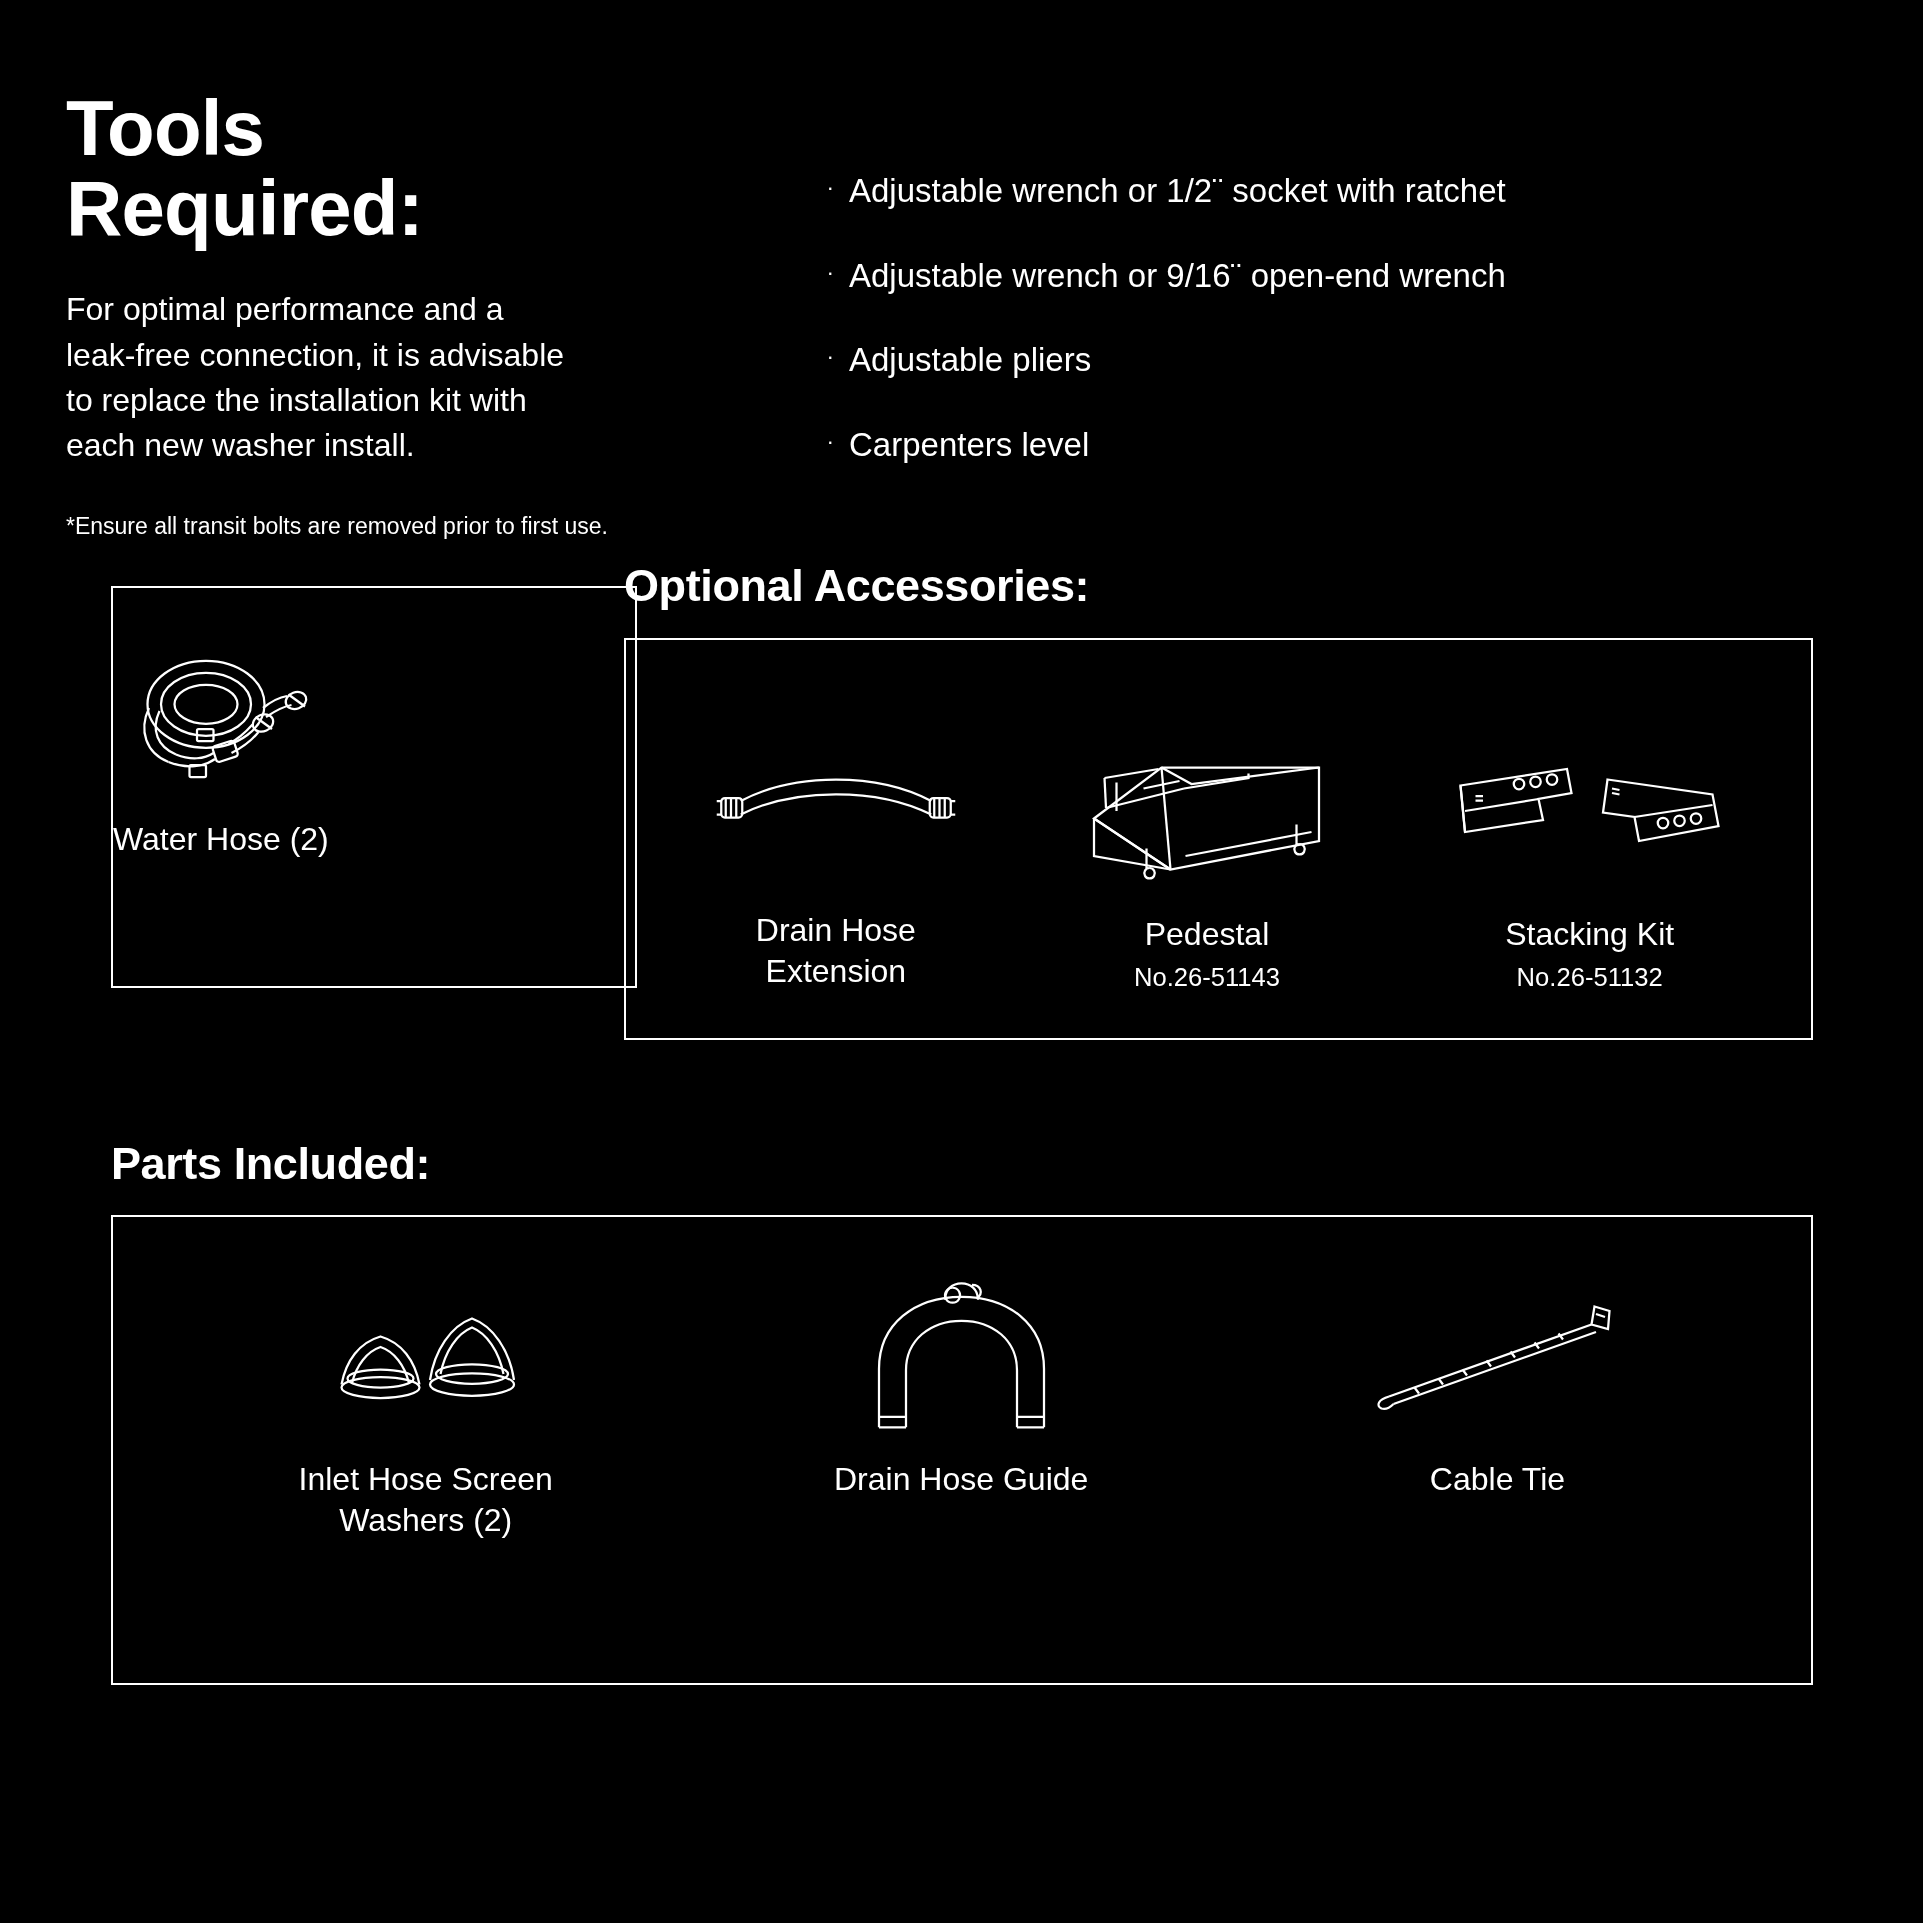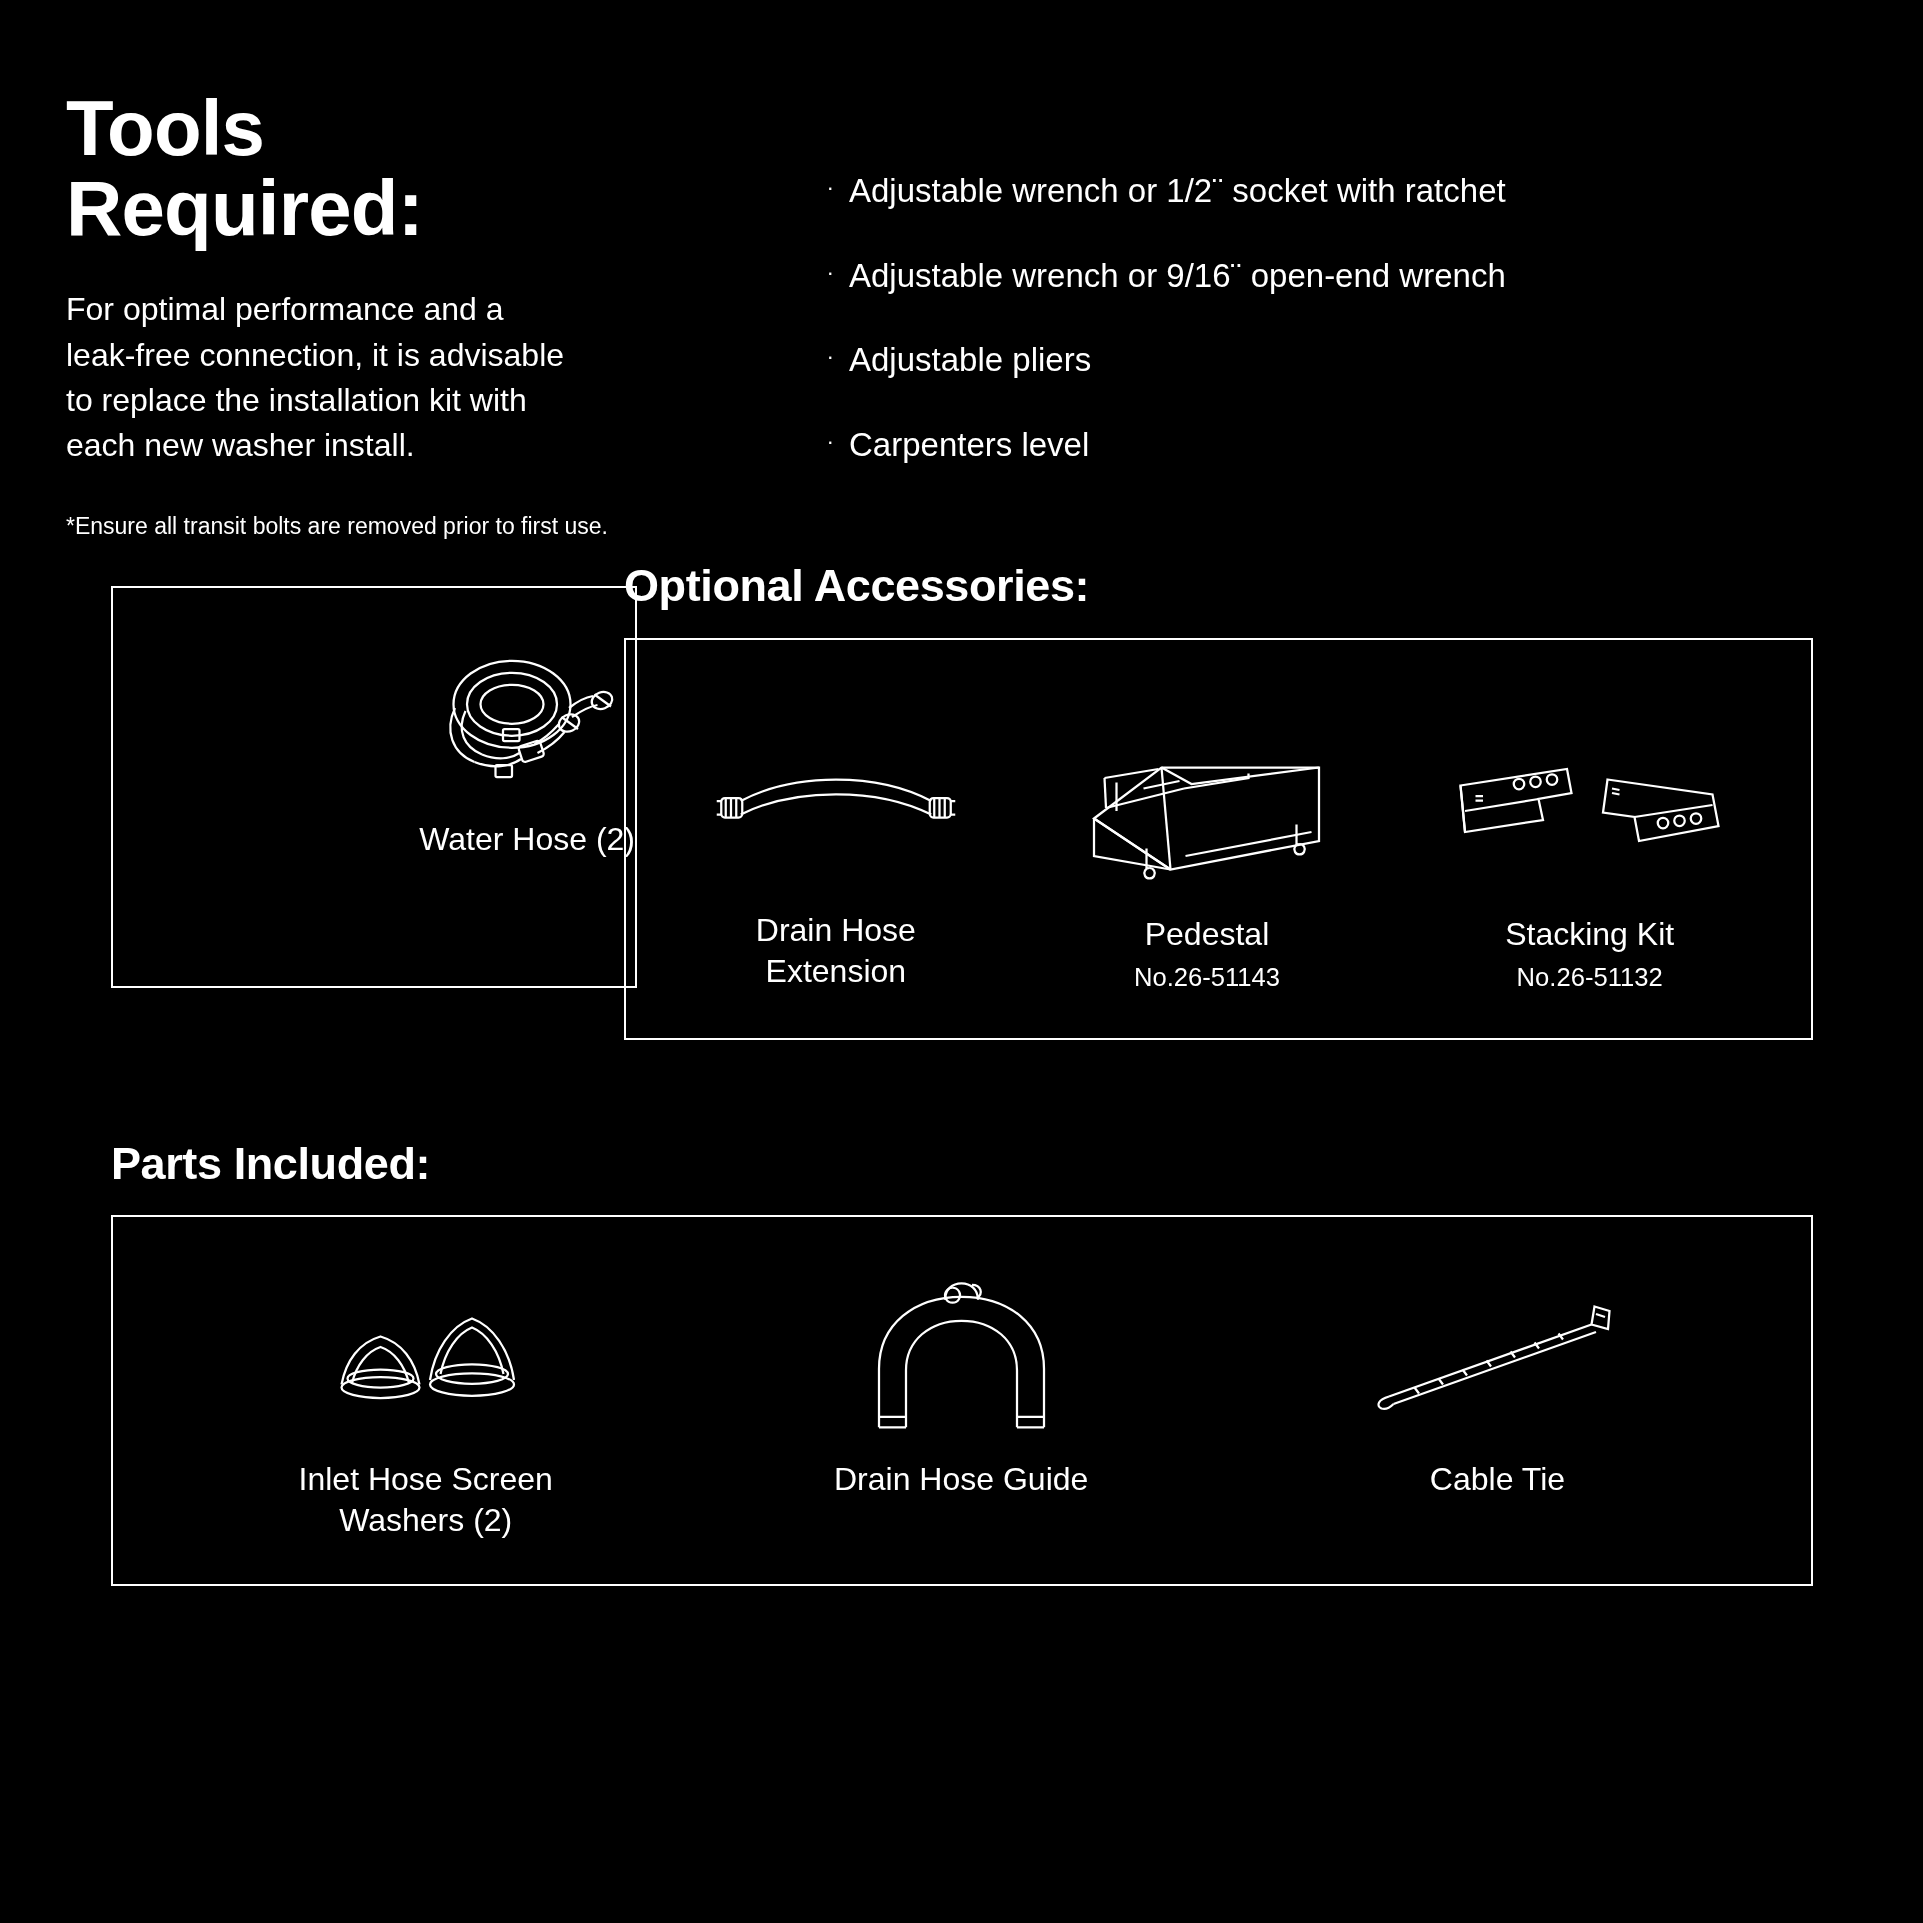--- a/index.html
+++ b/index.html
@@ -103,34 +103,34 @@
   .box {
     border: 2.3px solid #ffffff;
     box-sizing: border-box;
     margin-top: 25.6px;
   }
   .box-needed {
     width: 526px;
     height: 402px;
     display: flex;
     flex-direction: column;
-    align-items: flex-end;
+    align-items: flex-start;
     justify-content: flex-start;
     padding-top: 45px;
   }
   .box-optional {
     height: 402px;
     display: flex;
     align-items: center;
     justify-content: space-around;
     padding: 45px 30px 0 30px;
   }
   .box-included {
     margin: 0 111px;
-    height: 371px;
+    height: 470px;
     display: flex;
     align-items: flex-start;
     justify-content: space-around;
     padding: 56px 45px 0 45px;
   }
 
   .item {
     display: flex;
     flex-direction: column;
     align-items: center;

